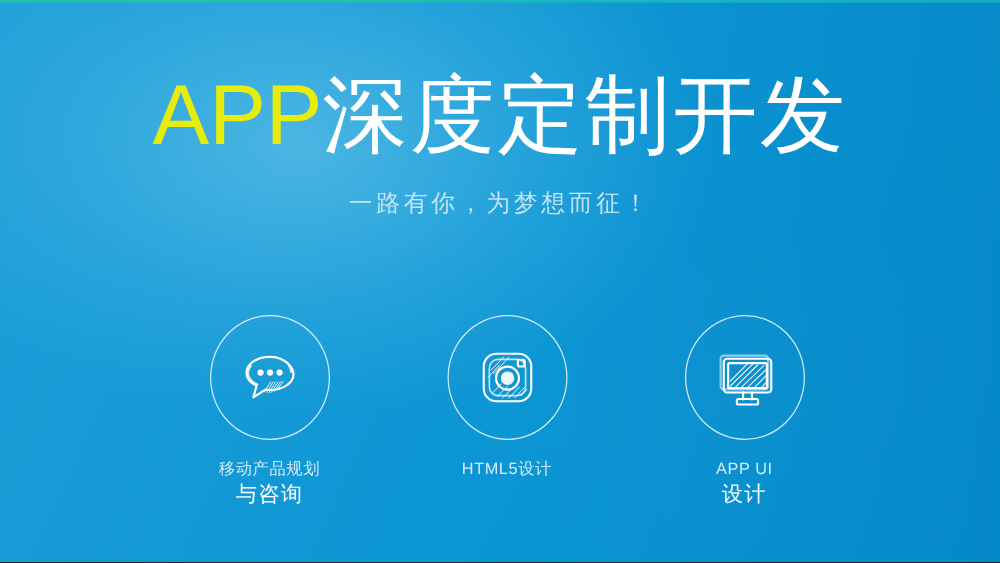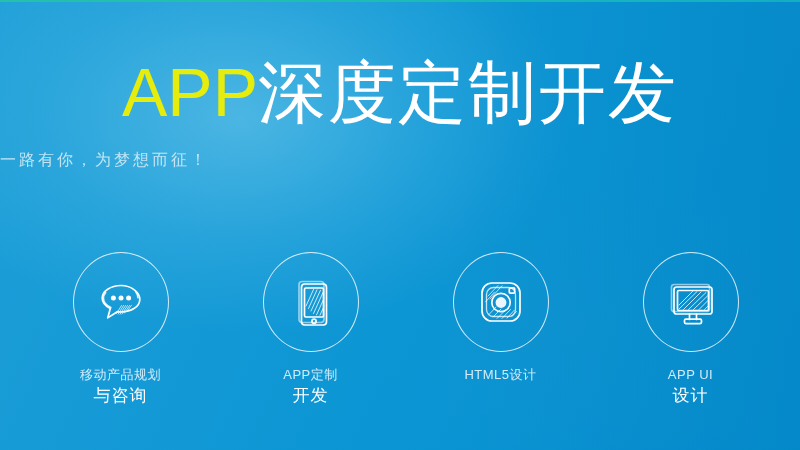--- a/index.html
+++ b/index.html
@@ -70,22 +70,23 @@
   }
   .headline .cn {
     color: #ffffff;
     letter-spacing: 2px;
   }
   .subtitle {
     position: absolute;
     top: 150px;
     left: 0;
     right: 0;
+    text-align: center;
     color: #cfeaf7;
-    font-size: 16px;
+    font-size: 19px;
     letter-spacing: 3px;
     font-weight: 400;
     opacity: 0.92;
   }
 
   
   .icon-row {
     position: absolute;
     top: 252px;
     left: 0;
@@ -171,44 +172,20 @@
             </g>
           </svg>
         </span>
       </div>
       <div class="labels">
         <div class="label-top">移动产品规划</div>
         <div class="label-bottom">与咨询</div>
       </div>
     </div>
 
-    <div class="icon-item">
-      <div class="circle">
-        <span>
-          <svg width="60" height="60" viewBox="0 0 60 60" fill="none" stroke="#ffffff" stroke-width="1.7" stroke-linecap="round" stroke-linejoin="round">
-            <rect x="18" y="9.5" width="25" height="41" rx="3.2" opacity="0.55"></rect>
-            <rect x="20.5" y="12" width="25" height="41" rx="3.2"></rect>
-            <rect x="23.5" y="16" width="19" height="29" rx="1.3"></rect>
-            <circle cx="33" cy="49.3" r="2.1"></circle>
-            <g stroke-width="0.85" opacity="0.92">
-              <path d="M25 34 L32.5 17.5"></path>
-              <path d="M27.5 36.5 L36 17.8"></path>
-              <path d="M30 39 L39.5 18.2"></path>
-              <path d="M32.5 41.5 L42 20.5"></path>
-              <path d="M35.5 43 L42 28.5"></path>
-              <path d="M39 43.2 L42 36.5"></path>
-            </g>
-          </svg>
-        </span>
-      </div>
-      <div class="labels">
-        <div class="label-top">APP定制</div>
-        <div class="label-bottom">开发</div>
-      </div>
-    </div>
 
     <div class="icon-item">
       <div class="circle">
         <span>
           <svg width="60" height="60" viewBox="0 0 60 60" fill="none" stroke="#ffffff" stroke-width="1.7" stroke-linecap="round" stroke-linejoin="round">
             <rect x="11" y="11" width="38" height="38" rx="10"></rect>
             <rect x="15.5" y="15.5" width="29" height="29" rx="7" stroke-width="1.3" opacity="0.75"></rect>
             <circle cx="30" cy="30.5" r="9.2"></circle>
             <circle cx="30" cy="30.5" r="5.4" fill="#ffffff" stroke="none" opacity="0.92"></circle>
             <rect x="38.3" y="15.8" width="5.4" height="5.4" rx="1.2"></rect>

